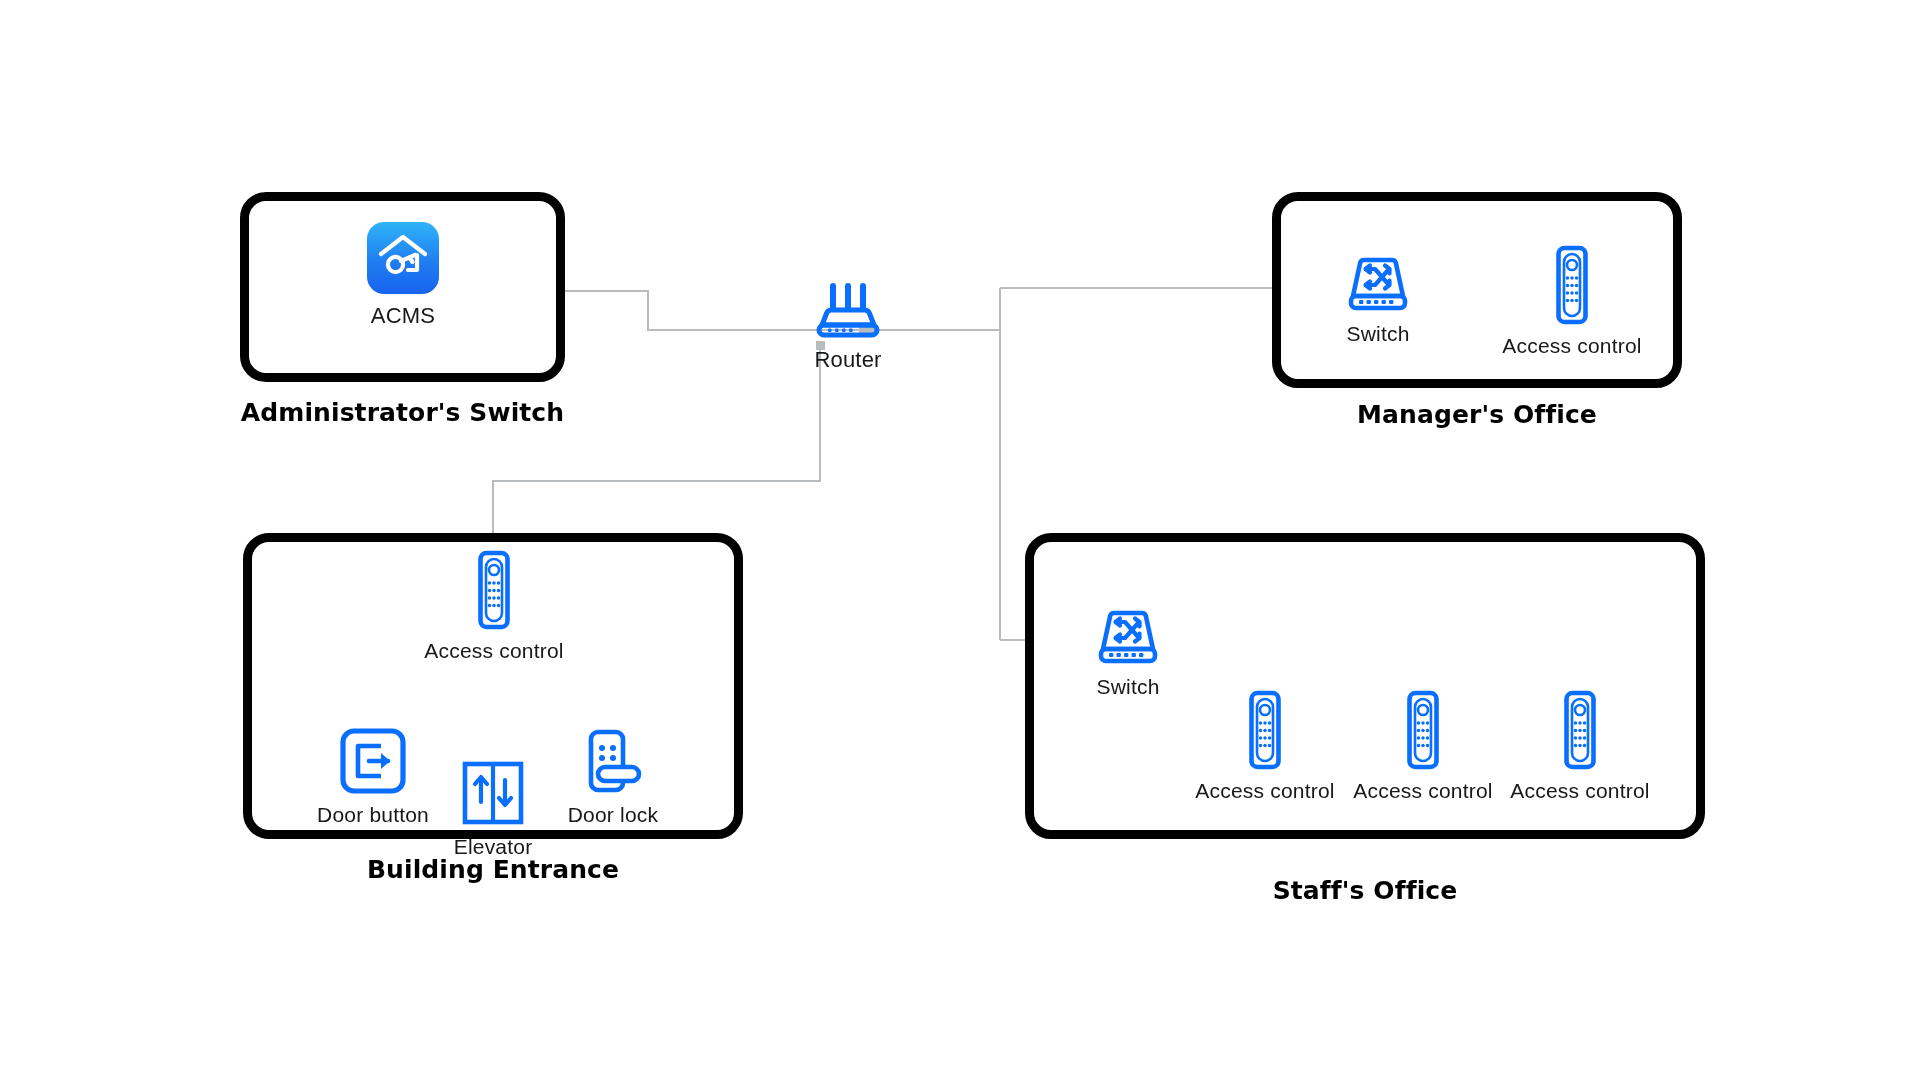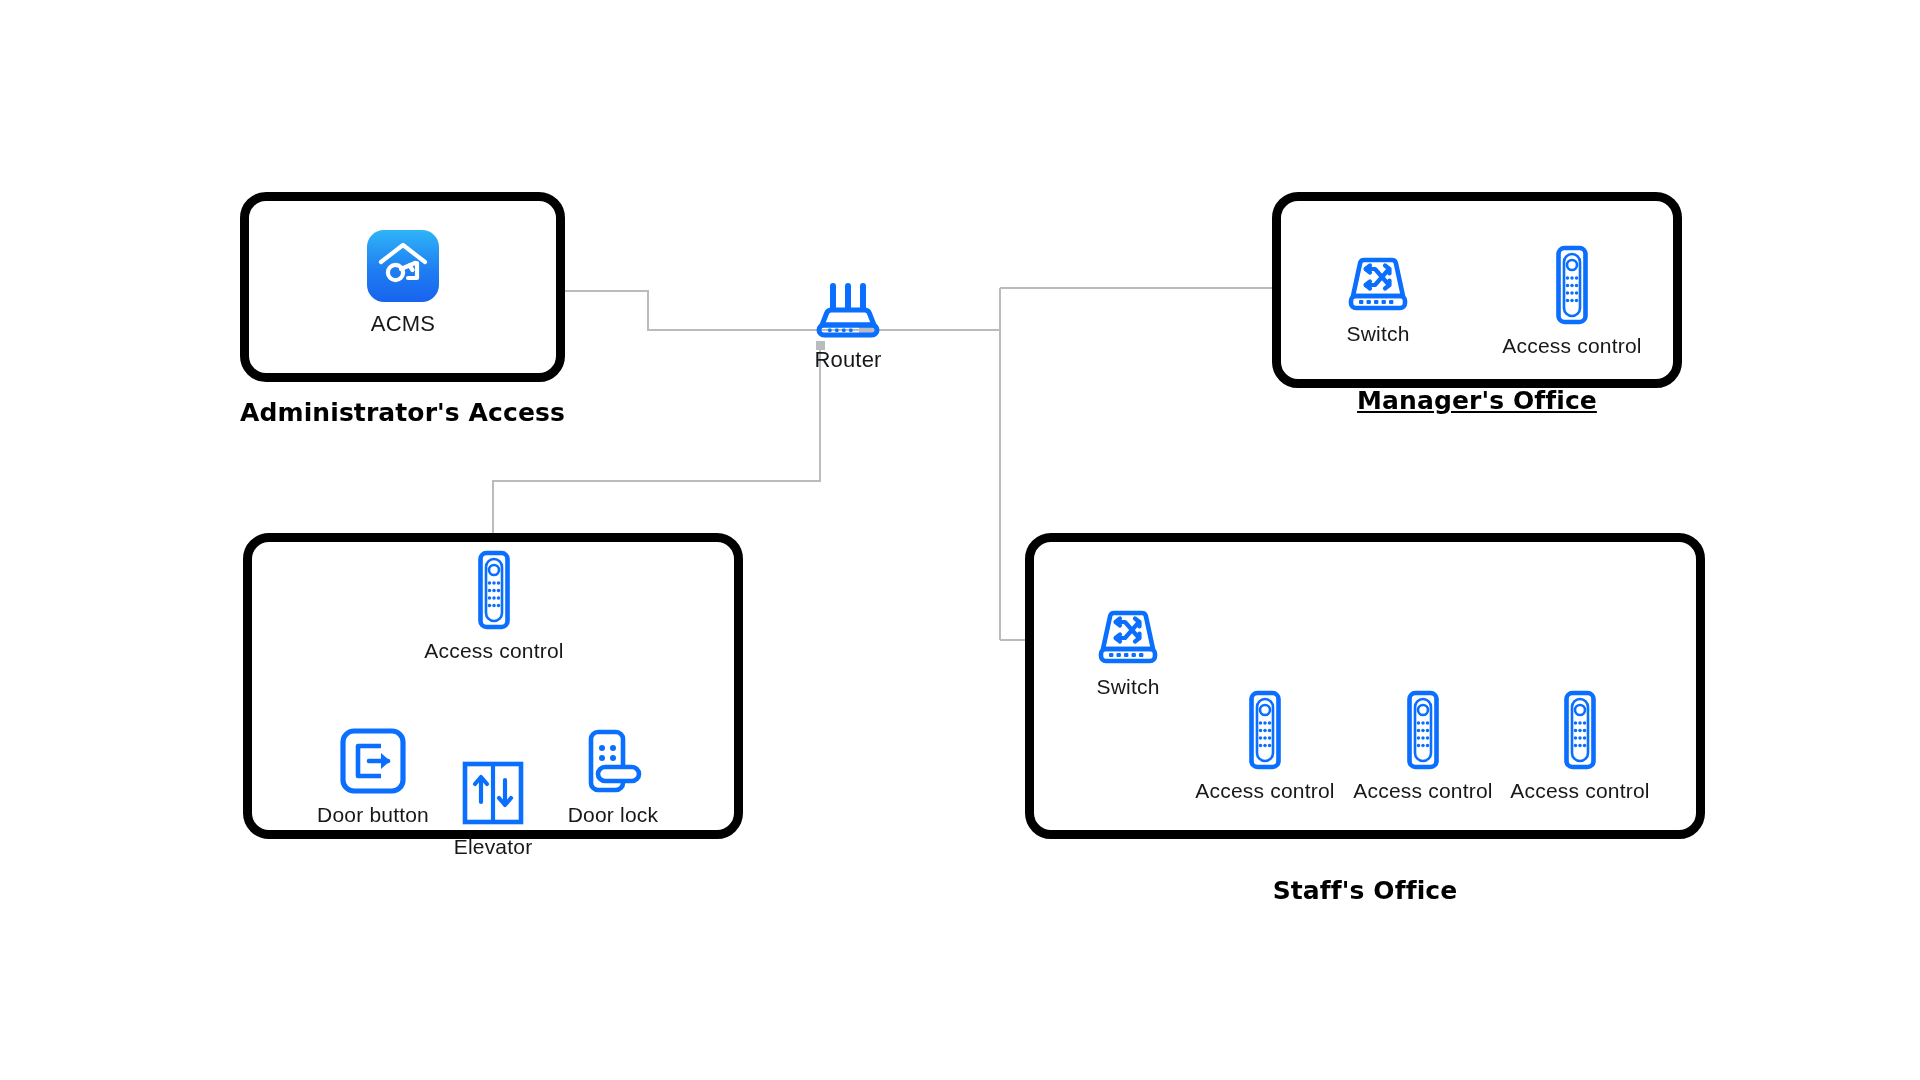--- a/index.html
+++ b/index.html
@@ -157,36 +157,36 @@
       <path class="lnk" d="M 613 695 L 613 722"></path>
       <circle class="dot-end" cx="493" cy="661" r="5"></circle>
       <circle class="dot-end" cx="373" cy="726" r="5"></circle>
       <circle class="dot-end" cx="493" cy="726" r="5"></circle>
       <circle class="dot-end" cx="613" cy="726" r="5"></circle>
     </g>
   </svg>
 
   <div class="zone" style="left:240px; top:192px; width:325px; height:190px;"></div>
 
-  <div class="node" style="left:368px; top:222px; width:70px;margin-top:8px;">
+  <div class="node" style="left:368px; top:222px; width:70px;">
     <span class="icon-wrap acms-tile">
       <svg width="72" height="72" viewBox="0 0 72 72">
         <g fill="none" stroke="#ffffff" stroke-width="4.2" stroke-linecap="round" stroke-linejoin="round">
           <path d="M14 32 L36 15 L58 32"></path>
           <path d="M50 33 L50 48 L41 48"></path>
           <path d="M34 39 L48 33"></path>
           <path d="M42.5 35.5 L45.5 40"></path>
         </g>
         <circle cx="28.5" cy="42.5" r="7.6" fill="none" stroke="#ffffff" stroke-width="4.2"></circle>
       </svg>
     </span>
     <span class="node-label big">ACMS</span>
   </div>
 
-  <div class="zone-title" style="left:240px; top:398px; width:325px;">Administrator's Access</div>
+  <div class="zone-title" style="left:240px; top:398px; width:325px;">Administrator's Switch</div>
 
   <div class="node" style="left:783px; top:282px; width:74px;margin-left:28px;">
     <span class="icon-wrap">
       <svg width="74" height="56" viewBox="0 0 74 56">
         <g stroke="#0a6eff" stroke-width="6" stroke-linecap="round" fill="none">
           <path d="M22 4 L22 26"></path>
           <path d="M37 4 L37 26"></path>
           <path d="M52 4 L52 26"></path>
         </g>
         <path d="M20 28 L54 28 A5 5 0 0 1 58.5 31.5 L63 43 L11 43 L15.5 31.5 A5 5 0 0 1 20 28 Z" fill="none" stroke="#0a6eff" stroke-width="5" stroke-linejoin="round"></path>
@@ -247,21 +247,21 @@
             <circle cx="25.5" cy="48" r="1.75"></circle>
           <circle cx="16.5" cy="55.5" r="1.75"></circle>
             <circle cx="21" cy="55.5" r="1.75"></circle>
             <circle cx="25.5" cy="55.5" r="1.75"></circle>
         </g>
       </svg>
     </span>
     <span class="node-label">Access control</span>
   </div>
 
-  <div class="zone-title" style="left:1272px; top:386px; width:410px;text-decoration:underline;">Manager's Office</div>
+  <div class="zone-title" style="left:1272px; top:400px; width:410px;">Manager's Office</div>
 
   <div class="zone" style="left:243px; top:533px; width:500px; height:306px;"></div>
 
   <div class="node" style="left:470px; top:550px; width:48px;">
     <span class="icon-wrap">
       <svg width="42" height="80" viewBox="0 0 42 80">
         <rect x="7.5" y="3" width="27" height="74" rx="6" fill="none" stroke="#0a6eff" stroke-width="4.6"></rect>
         <rect x="13" y="9" width="16" height="62" rx="8" fill="none" stroke="#0a6eff" stroke-width="2.6"></rect>
         <circle cx="21" cy="20" r="5" fill="none" stroke="#0a6eff" stroke-width="2.6"></circle>
         <g fill="#0a6eff">
@@ -320,20 +320,21 @@
           <circle cx="32" cy="20" r="3"></circle>
           <circle cx="21" cy="30" r="3"></circle>
           <circle cx="32" cy="30" r="3"></circle>
         </g>
         <rect x="17" y="39" width="41" height="14" rx="7" fill="#ffffff" stroke="#0a6eff" stroke-width="4.6"></rect>
       </svg>
     </span>
     <span class="node-label">Door lock</span>
   </div>
 
+  <div class="zone-title" style="left:243px; top:855px; width:500px;">Building Entrance</div>
 
   <div class="zone" style="left:1025px; top:533px; width:680px; height:306px;"></div>
 
   <div class="node" style="left:1095px; top:608px; width:66px;">
     <span class="icon-wrap">
       <svg width="66" height="58" viewBox="0 0 66 58">
         <path d="M19 5 L47 5 A4 4 0 0 1 50.8 7.8 L58 41 L8 41 L15.2 7.8 A4 4 0 0 1 19 5 Z" fill="none" stroke="#0a6eff" stroke-width="4.6" stroke-linejoin="round"></path>
         <rect x="6" y="41" width="54" height="12" rx="5" fill="none" stroke="#0a6eff" stroke-width="4.6"></rect>
         <g fill="#0a6eff">
           <rect x="14" y="45" width="4.4" height="4" rx="1"></rect>

